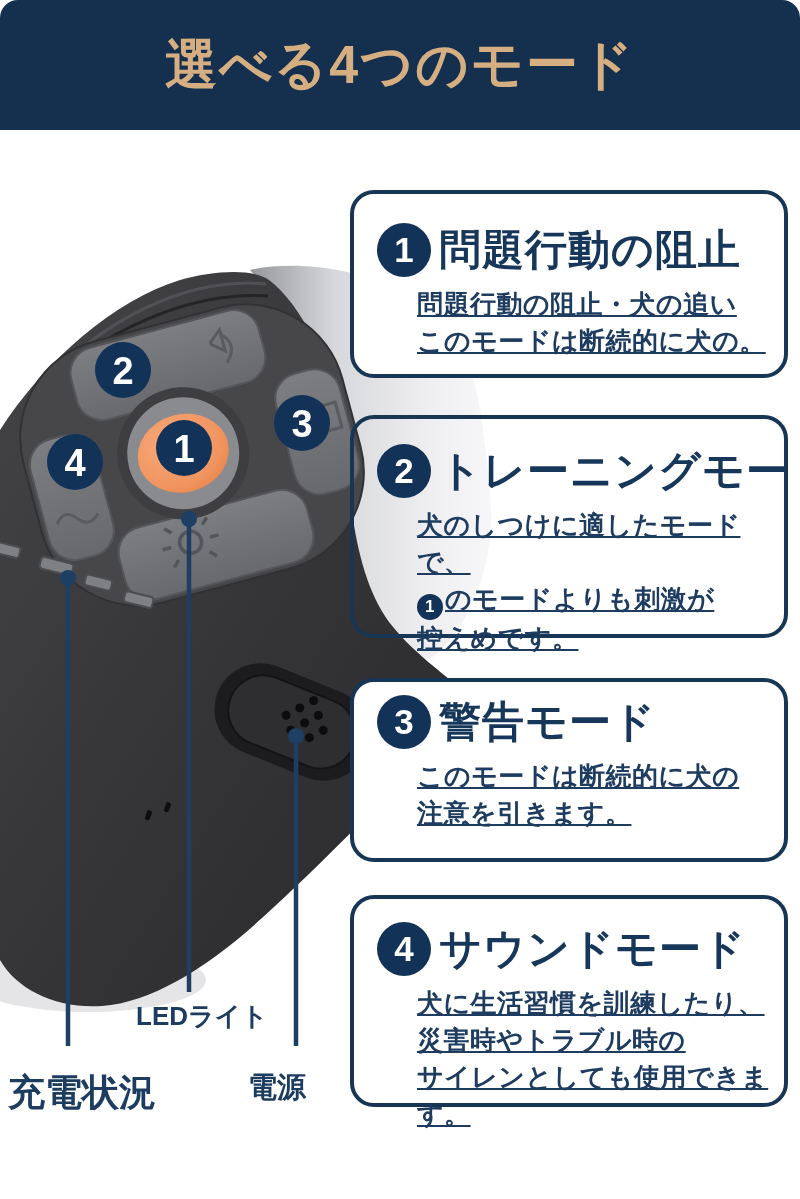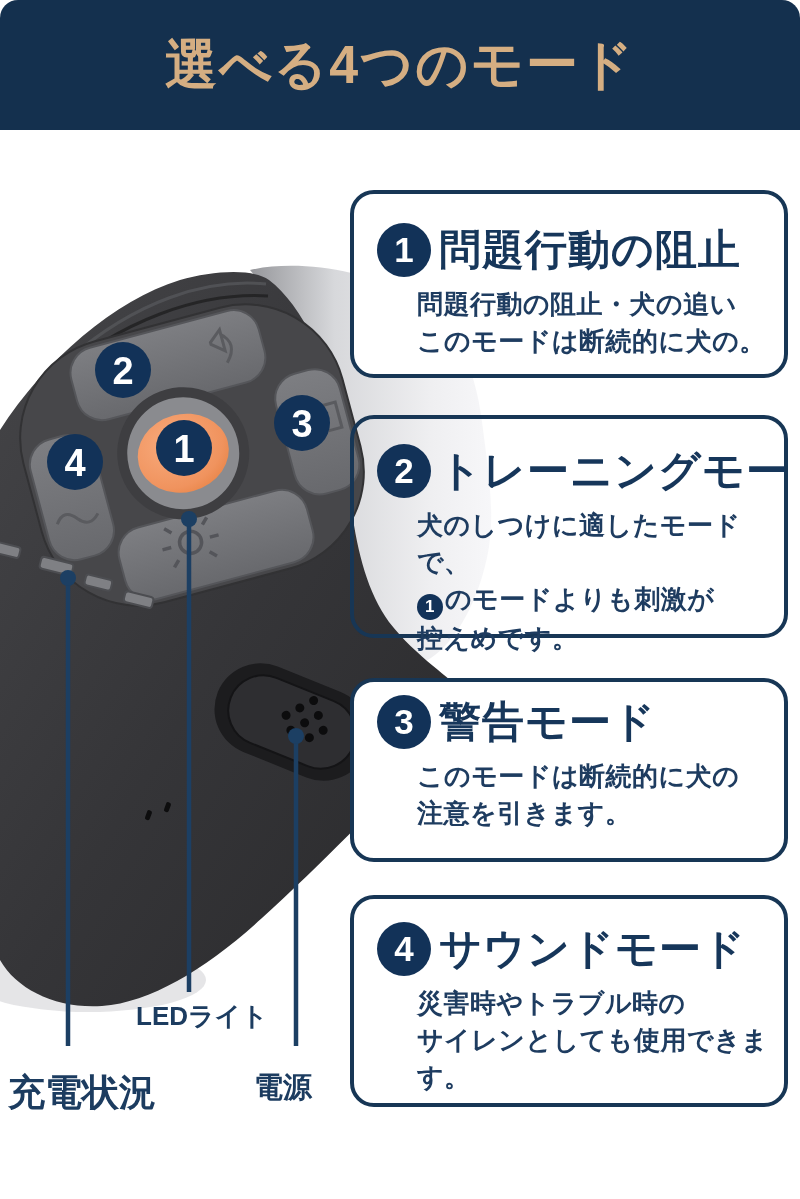--- a/index.html
+++ b/index.html
@@ -10,40 +10,40 @@
   
   .header{position:absolute;left:0;top:0;width:800px;height:130px;
     background:#14304e;display:flex;align-items:center;justify-content:center;}
   .header-title{font-size:52px;font-weight:800;color:#d5ae82;letter-spacing:2px;
     transform:scaleY(1.04);white-space:nowrap;}
 
   
   .device-svg{position:absolute;left:0;top:230px;width:500px;height:830px;}
 
   
-  .callout-label{position:absolute;font-weight:800;color:#1c3c60;text-align:right;white-space:nowrap;}
+  .callout-label{position:absolute;font-weight:800;color:#1c3c60;text-align:center;white-space:nowrap;}
   .label-charge{left:8px;top:1068px;width:126px;font-size:37px;}
   .label-led{left:136px;top:999px;width:126px;font-size:26px;}
   .label-power{left:242px;top:1068px;width:70px;font-size:29px;}
 
   
   .mode-box{position:absolute;left:350px;width:438px;background:#ffffff;
     border:4px solid #173655;border-radius:24px;z-index:2;}
   .mode-box.see-through{background:transparent;}
   .box-1{top:190px;height:188px;padding-top:28px;}
   .box-2{top:415px;height:223px;padding-top:24px;}
   .box-3{top:678px;height:184px;padding-top:12px;}
   .box-4{top:895px;height:212px;padding-top:22px;}
 
   .mode-title{display:flex;align-items:center;gap:8px;padding-left:23px;}
   .badge{flex:0 0 auto;width:54px;height:54px;border-radius:50%;background:#123258;
     color:#ffffff;font-size:35px;font-weight:800;display:flex;align-items:center;justify-content:center;}
   .title-text{font-size:42px;font-weight:800;color:#16365a;letter-spacing:1px;white-space:nowrap;}
   .mode-body{margin:8px 8px 0 63px;font-size:26px;font-weight:700;color:#1e3c60;
-    line-height:37px;letter-spacing:0.5px;}
+    line-height:37px;letter-spacing:0.5px;text-decoration:underline;}
   .inline-badge{display:inline-flex;width:26px;height:26px;border-radius:50%;background:#123258;
     color:#ffffff;font-size:17px;font-weight:800;align-items:center;justify-content:center;
     vertical-align:-4px;margin-right:2px;}
 </style>
 </head>
 <body>
 
 <div id="stage">
 
   <div class="header">
@@ -197,18 +197,19 @@
       <div>注意を引きます。</div>
     </div>
   </div>
 
   <div class="mode-box box-4">
     <div class="mode-title">
       <div class="badge">4</div>
       <div class="title-text">サウンドモード</div>
     </div>
     <div class="mode-body">
+      <div>犬に生活習慣を訓練したり、</div>
       <div>災害時やトラブル時の</div>
       <div>サイレンとしても使用できます。</div>
     </div>
   </div>
 
 </div>
 
 </body></html>

